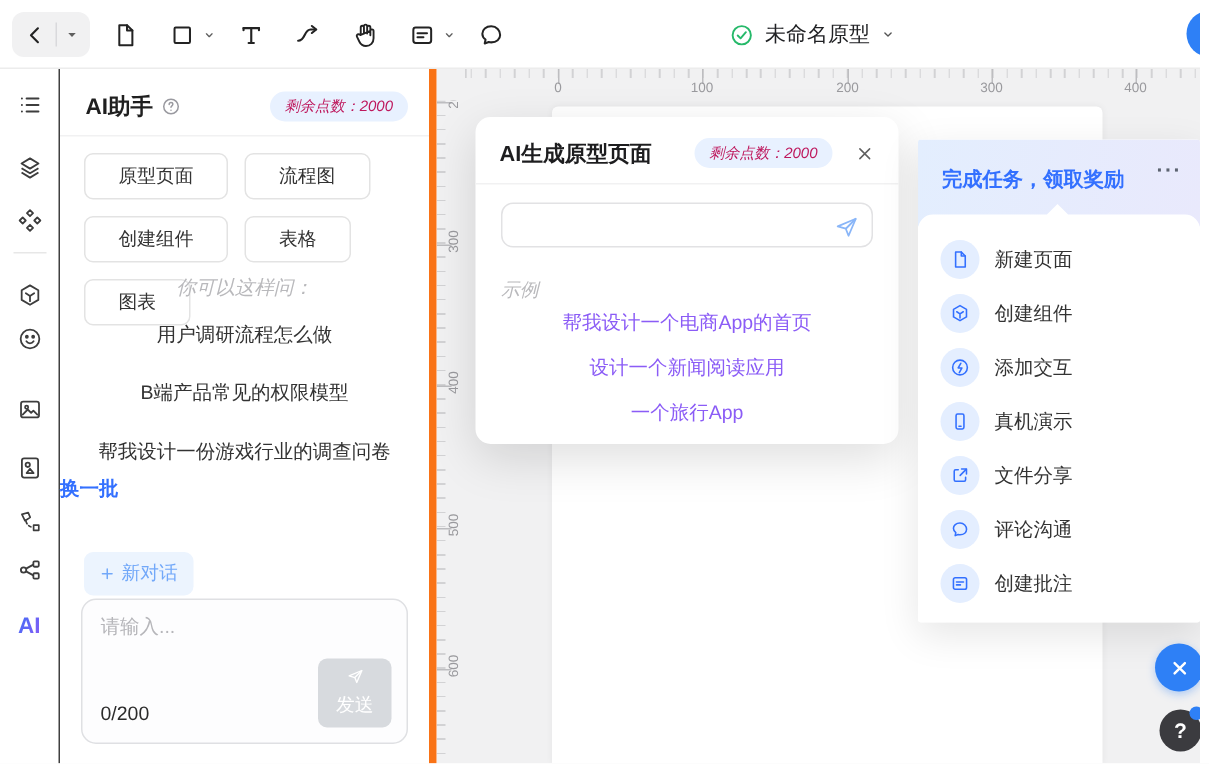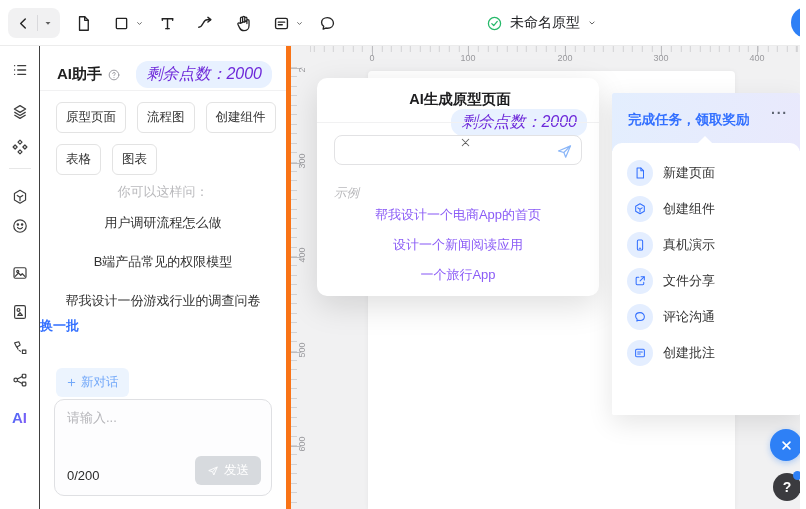--- a/index.html
+++ b/index.html
@@ -31,44 +31,44 @@
   .sb-divider { position:absolute; left:9px; top:122px; width:22px; height:1px; background:#e7e7e7; }
   .ai-logo { font-size:15px; font-weight:bold;
              background:linear-gradient(120deg,#3f6df6,#8a5cf6);
              -webkit-background-clip:text; background-clip:text; color:transparent; }
 
   
   .ai-panel { position:absolute; left:40px; top:46px; width:251px; height:463px; background:#fff;
               border-right:5px solid #f97316; z-index:25; }
   .ai-head { position:absolute; left:17px; right:14px; top:15px; display:flex; align-items:center; }
   .ai-title { font-size:15px; font-weight:bold; color:#1f1f1f; display:flex; align-items:center; gap:5px; }
-  .badge { margin-left:auto; background:#e8f1ff; color:#6d28d9; font-style:italic; font-size:16px;
+  .badge { margin-left:auto; background:#e8f1ff; color:#be185d; font-style:italic; font-size:10px;
            padding:3px 10px; border-radius:12px; white-space:nowrap; }
   .ai-div { position:absolute; left:0; right:0; top:44px; border-top:1px solid #f1f1f2; }
   .tabs { position:absolute; left:16px; top:56px; width:222px; display:flex; flex-wrap:wrap; gap:11px; }
   .tab { font-size:12.5px; color:#333; background:#fff; border:1px solid #e3e3e3; border-radius:6px;
-         padding:6px 9px; cursor:pointer; white-space:nowrap; }
-  .hint { position:absolute; left:0; right:0; top:137px; text-align:center; color:#b9b9bc; font-size:13px; }
+         padding:6px 22px; cursor:pointer; white-space:nowrap; }
+  .hint { position:absolute; left:0; right:0; top:137px; text-align:center; color:#b9b9bc; font-size:13px;font-style:italic; }
   .suggestions { position:absolute; left:0; right:0; top:168px; text-align:center; }
   .suggestion { font-size:13px; color:#333; margin-bottom:21px; cursor:pointer; }
   .refresh { position:absolute; left:0; right:0; top:271px; text-align:left; color:#3370ff;
              font-size:13px; cursor:pointer;font-weight:bold; }
   .new-chat { position:absolute; left:16px; top:322px; display:flex; align-items:center; gap:4px;
               background:#ecf4fe; color:#72a8f9; font-size:12.5px; border:none; border-radius:6px;
               padding:6px 10px; cursor:pointer; }
   .chat-input { position:absolute; left:14px; right:14px; top:353px; height:97px; background:#fdfdfe;
                 border:1px solid #dfe0e3; border-radius:10px; }
   .chat-input textarea { position:absolute; left:12px; top:9px; right:10px; height:46px; border:none;
                 resize:none; background:transparent; outline:none; font-family:inherit; font-size:13px;
                 color:#333; }
   .chat-input textarea::placeholder { color:#b6b6ba; }
   .counter { position:absolute; left:12px; bottom:12px; font-size:13px; color:#2b2b2b; }
   .send-btn { position:absolute; right:10px; bottom:10px; display:flex; align-items:center; gap:5px;
               background:#d7dade; color:#fff; border:none; border-radius:6px; padding:6px 12px;
-              font-size:12.5px; cursor:default; }
+              font-size:12.5px; cursor:default;flex-direction:column; }
 
   
   .canvas { position:absolute; left:291px; top:46px; width:515px; height:463px; background:#f1f1f2;
             overflow:hidden; }
   .h-ruler { position:absolute; left:19px; top:0; right:0; height:21px; }
   .h-ticks { position:absolute; left:0; right:0; top:0; height:6px;
              background:repeating-linear-gradient(90deg,#d2d2d4 0 1px,transparent 1px 9.65px);
              background-position-x:3.8px; }
   .h-lab { position:absolute; top:7px; transform:translateX(-50%); font-size:9px; color:#9a9a9e; }
   .h-major { position:absolute; top:0; width:1px; height:10px; background:#bdbdc0; }
@@ -78,21 +78,21 @@
   .v-lab { position:absolute; left:-4px; width:30px; text-align:center; font-size:9px; color:#9a9a9e;
            transform:rotate(-90deg); }
   .v-major { position:absolute; left:0; width:10px; height:1px; background:#bdbdc0; }
   .artboard { position:absolute; left:77px; top:25px; width:367px; height:438px; background:#fff;
               border-radius:4px 4px 0 0; box-shadow:0 0 5px rgba(0,0,0,.05); }
 
   
   .modal { position:absolute; left:26px; top:32px; width:282px; height:218px; background:#fff;
            border-radius:10px; box-shadow:0 10px 32px rgba(0,0,0,.13); z-index:10; }
   .modal-head { position:absolute; left:16px; right:12px; top:12px; height:24px; display:flex;
-                align-items:center;flex-direction:column; }
+                align-items:center; }
   .modal-title { font-size:14.5px; font-weight:bold; color:#1d1d1f; }
   .modal-close { margin-left:10px; width:22px; height:22px; border:none; background:transparent;
                  color:#5f5f5f; display:flex; align-items:center; justify-content:center; cursor:pointer; }
   .modal-div { position:absolute; left:0; right:0; top:44px; border-top:1px solid #f1f1f2; }
   .modal-input { position:absolute; left:17px; top:57px; width:248px; height:30px;
                  border:1px solid #e2e2e4; border-radius:8px; }
   .modal-input input { position:absolute; left:10px; top:0; width:200px; height:28px; border:none;
                  outline:none; background:transparent; font-family:inherit; font-size:13px; }
   .modal-plane { position:absolute; right:8px; top:7px; color:#8ab6f8; }
   .examples-label { position:absolute; left:17px; top:107px; font-size:12.5px; color:#b9b9bc;font-style:italic; }
@@ -438,20 +438,29 @@
             <svg width="14" height="14" viewBox="0 0 24 24" fill="none" stroke="currentColor" stroke-width="1.8" stroke-linecap="round" stroke-linejoin="round">
                 <path d="M12 3l7.4 4.3v8.6L12 20.2 4.6 15.9V7.3z"></path>
                 <path d="M12 12.4V17M12 12.4L8.3 10M12 12.4l3.7-2.4"></path>
               </svg>
           </span>
           <span class="task-label">创建组件</span>
         </div>
         <div class="task-item">
           <span class="task-ic">
             <svg width="14" height="14" viewBox="0 0 24 24" fill="none" stroke="currentColor" stroke-width="1.8" stroke-linecap="round" stroke-linejoin="round">
+                <circle cx="12" cy="12" r="8.4"></circle>
+                <path d="M12.9 7.2l-3 5.3h4.3l-3 5.3"></path>
+              </svg>
+          </span>
+          <span class="task-label">添加交互</span>
+        </div>
+        <div class="task-item">
+          <span class="task-ic">
+            <svg width="14" height="14" viewBox="0 0 24 24" fill="none" stroke="currentColor" stroke-width="1.8" stroke-linecap="round" stroke-linejoin="round">
                 <rect x="7.5" y="3.5" width="9" height="17" rx="1.8"></rect>
                 <path d="M10.8 17.5h2.4"></path>
               </svg>
           </span>
           <span class="task-label">真机演示</span>
         </div>
         <div class="task-item">
           <span class="task-ic">
             <svg width="14" height="14" viewBox="0 0 24 24" fill="none" stroke="currentColor" stroke-width="1.8" stroke-linecap="round" stroke-linejoin="round">
                 <path d="M10 5.5H7A1.6 1.6 0 005.4 7.1v9.8A1.6 1.6 0 007 18.5h9.8a1.6 1.6 0 001.6-1.6V14"></path>

